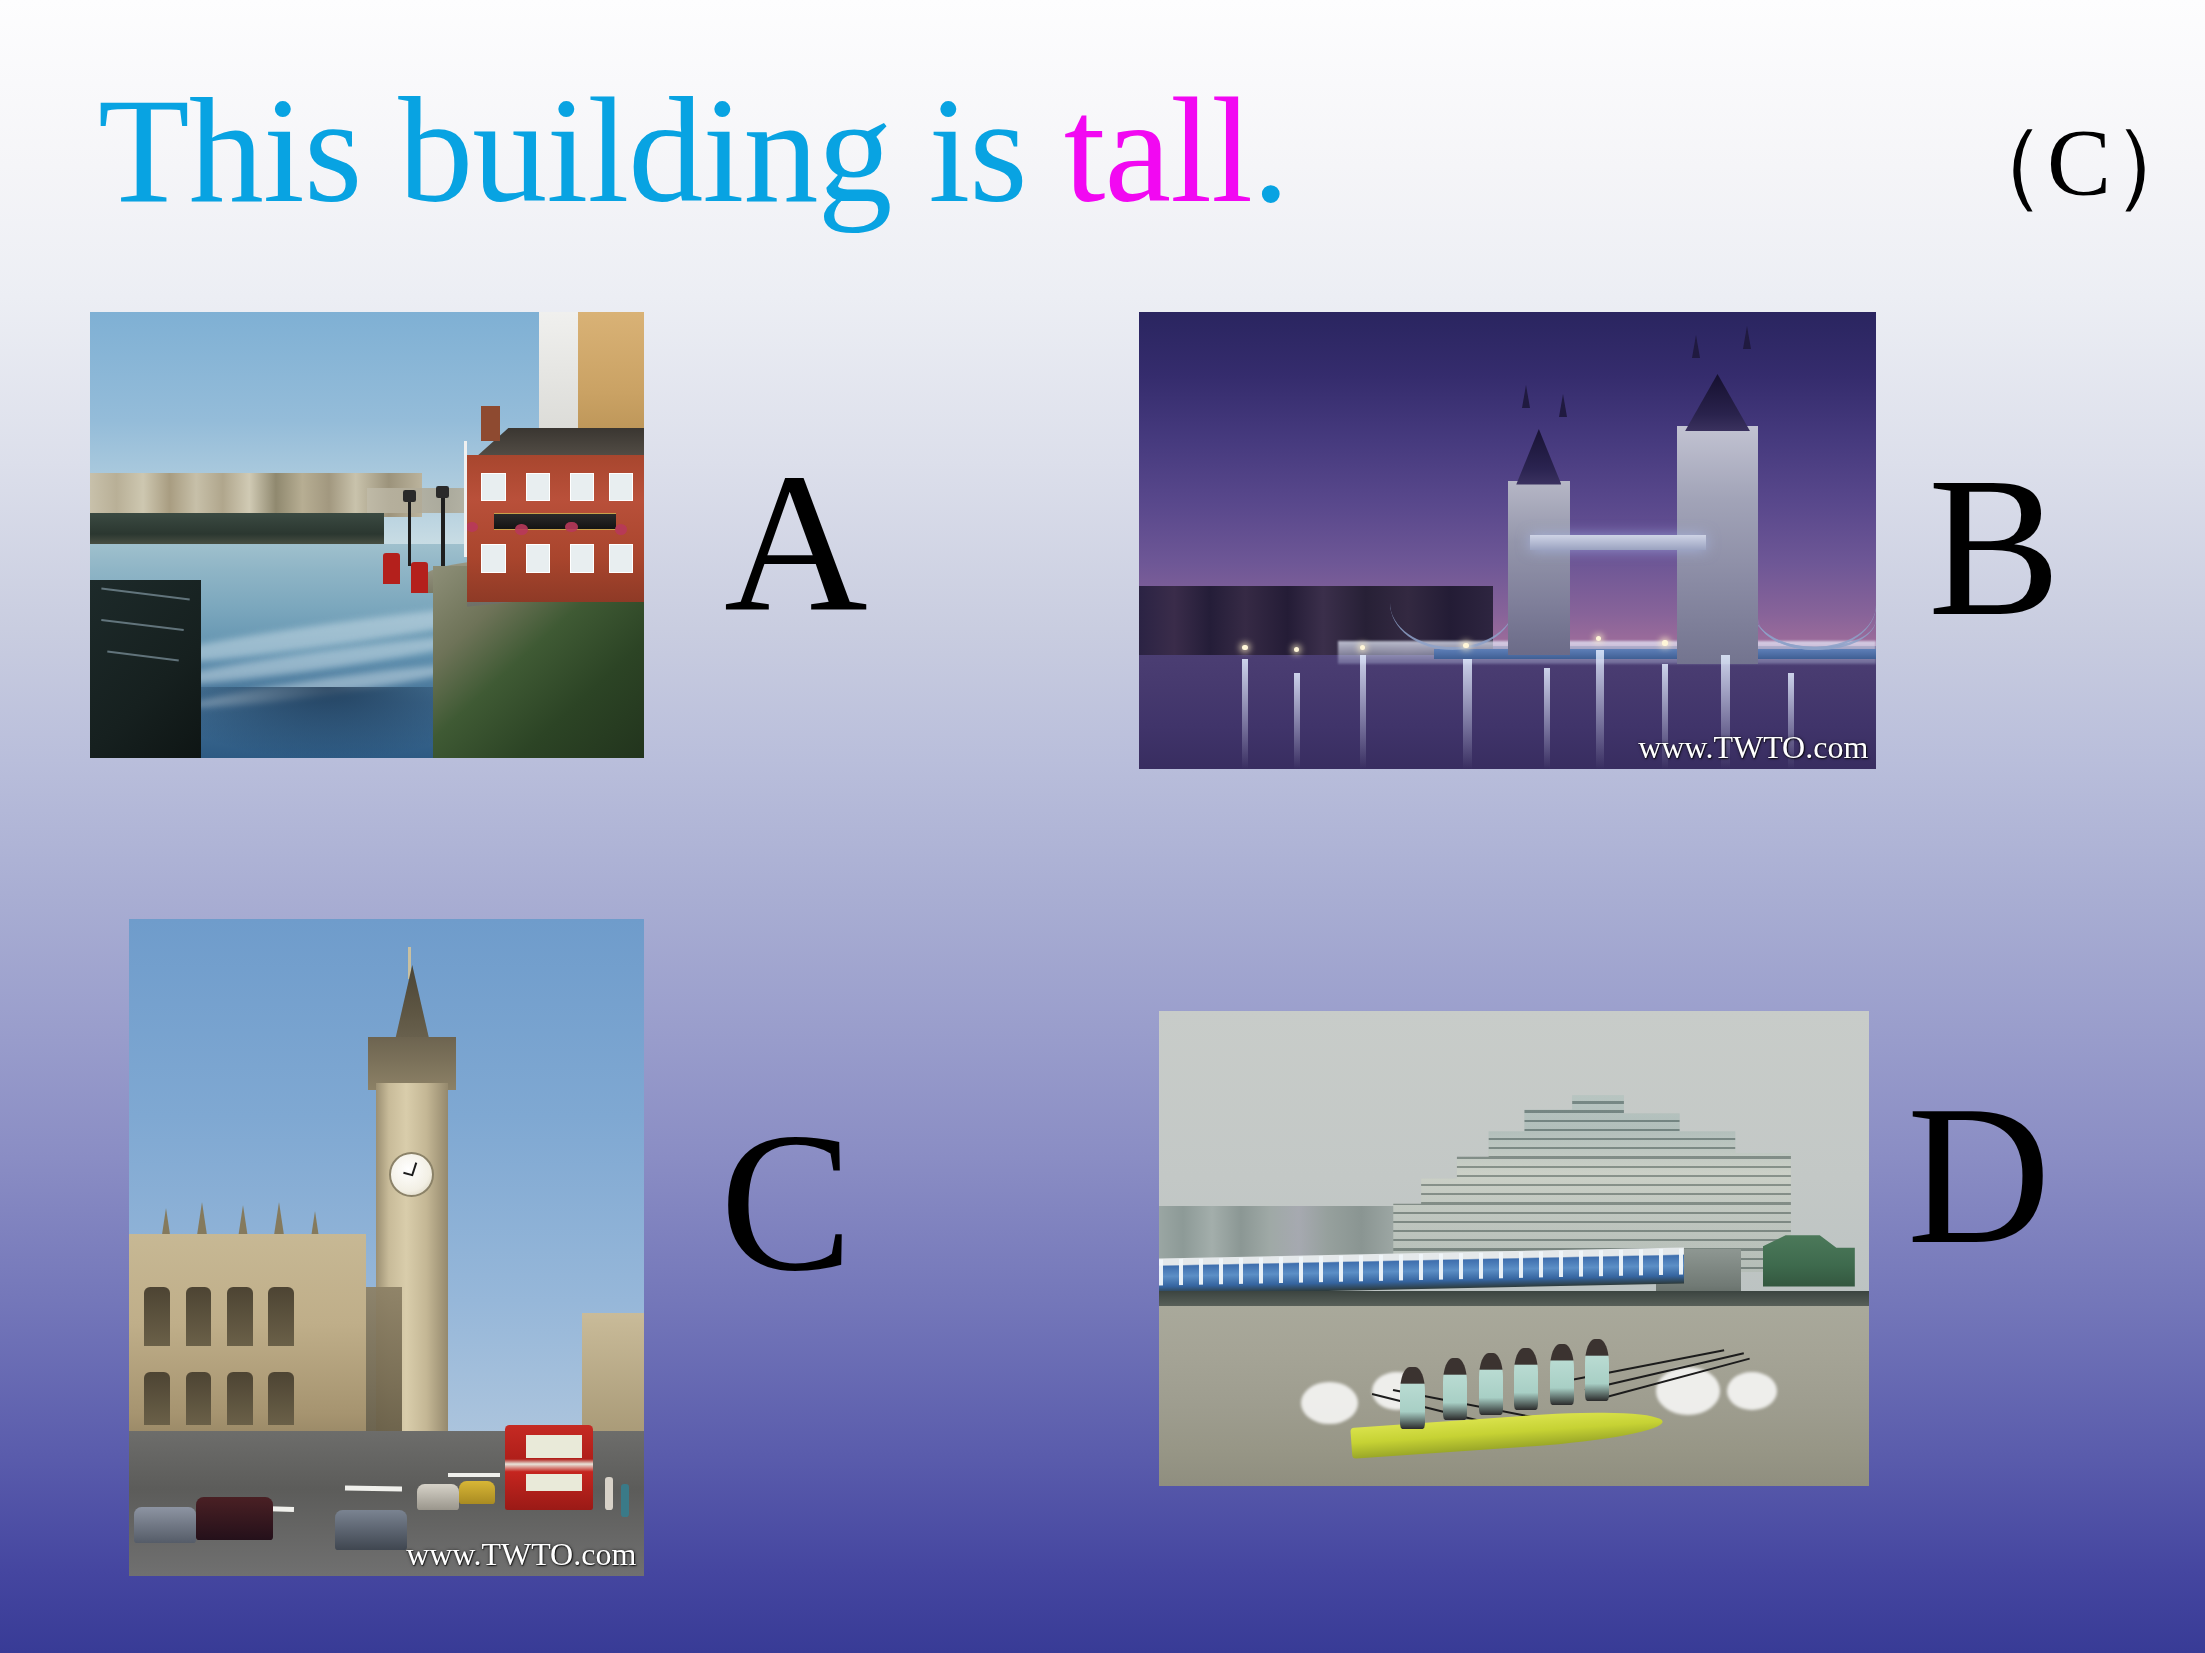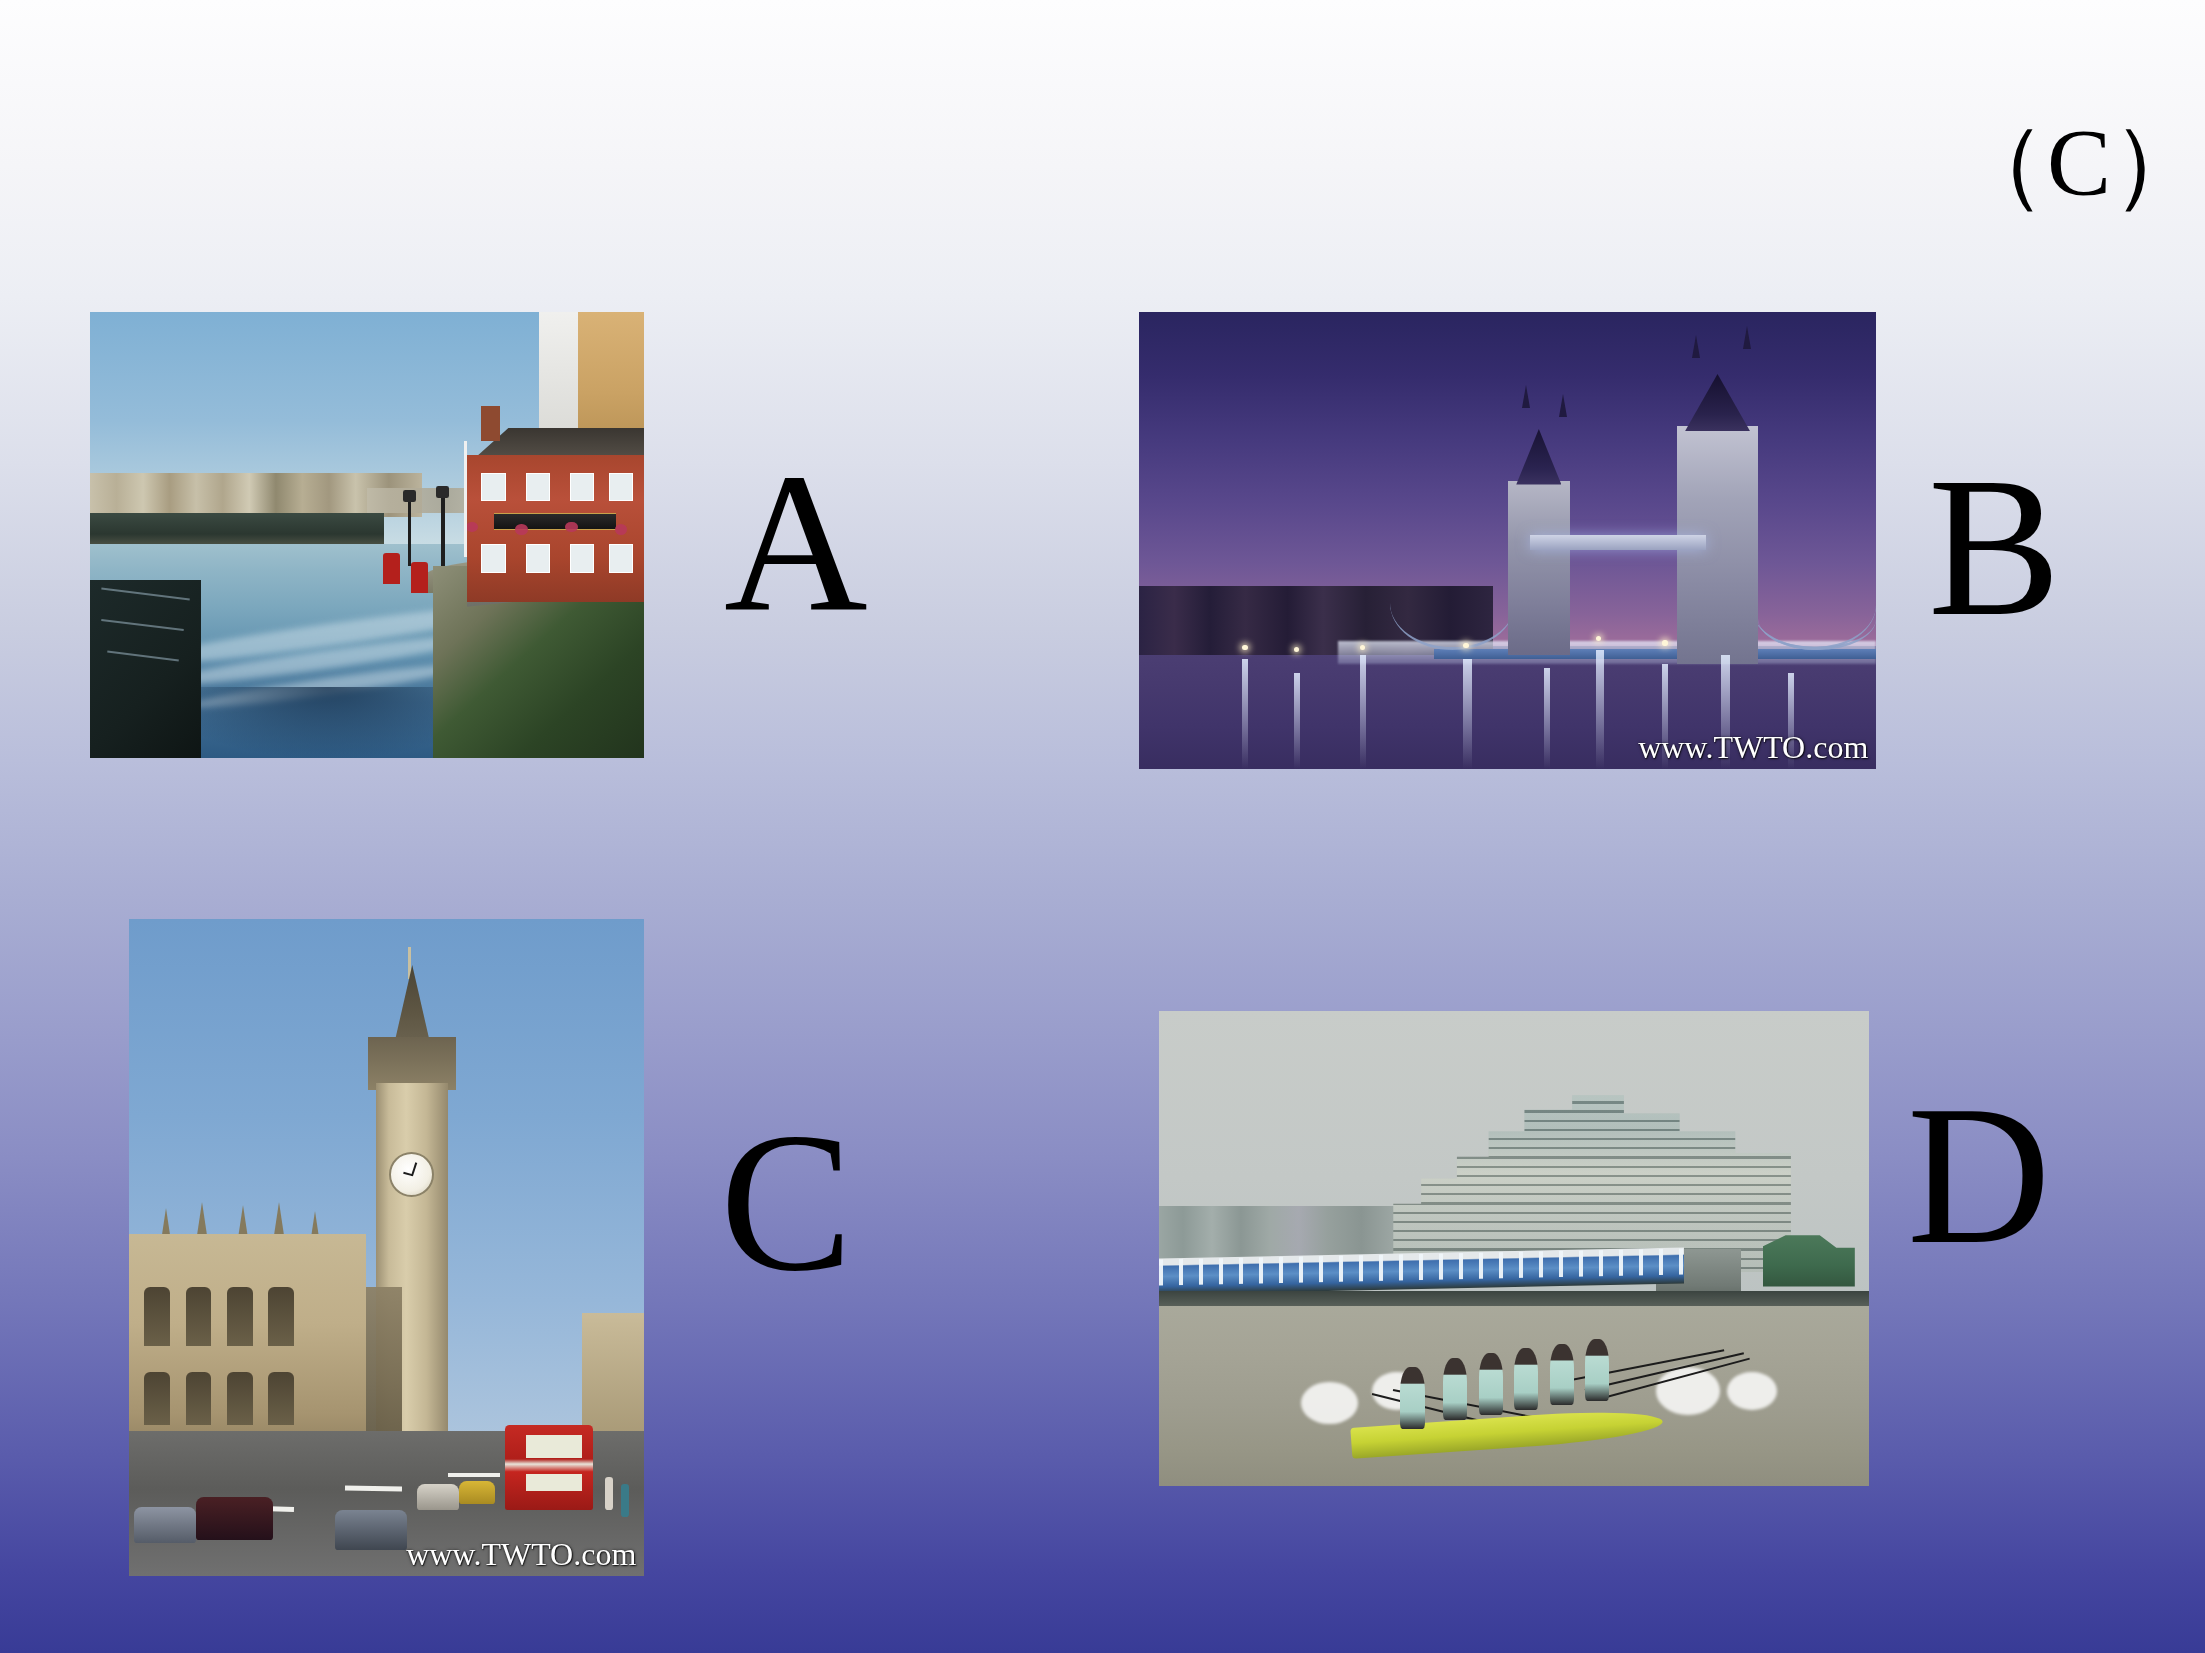--- a/index.html
+++ b/index.html
@@ -443,20 +443,21 @@
     position:absolute; background: rgba(255,255,255,.82);
     border-radius:50%; filter: blur(1.5px);
   }
 </style>
 </head>
 <body>
 
 <div id="slide">
 
   <div class="title-row">
+    <div class="title-main"><span>This building is </span><span class="hl">tall</span><span class="dot">.</span></div>
     <div class="answer-mark">（C）</div>
   </div>
 
   <div class="photo" id="photoA">
     <div class="scene">
       <div class="sky"></div>
       <div class="far-buildings"></div>
       <div class="far-buildings2"></div>
       <div class="quay-left"></div>
       <div class="water"></div>

